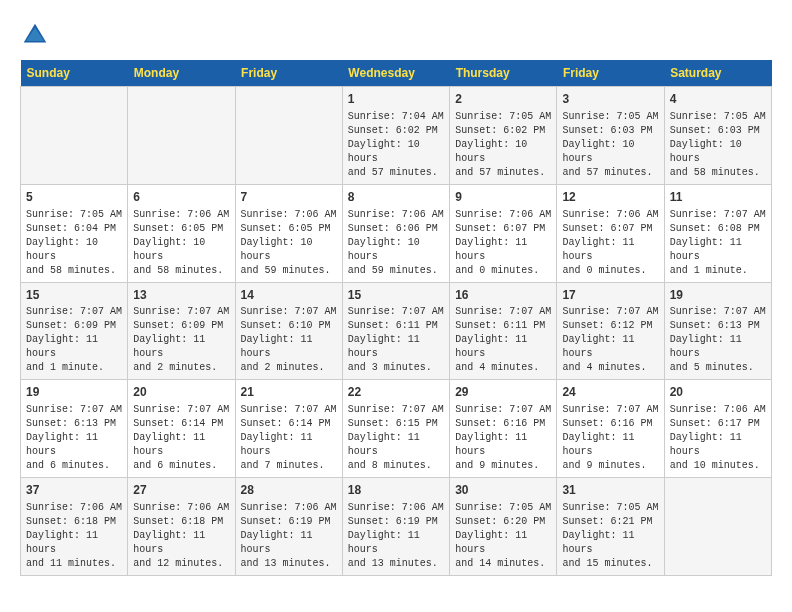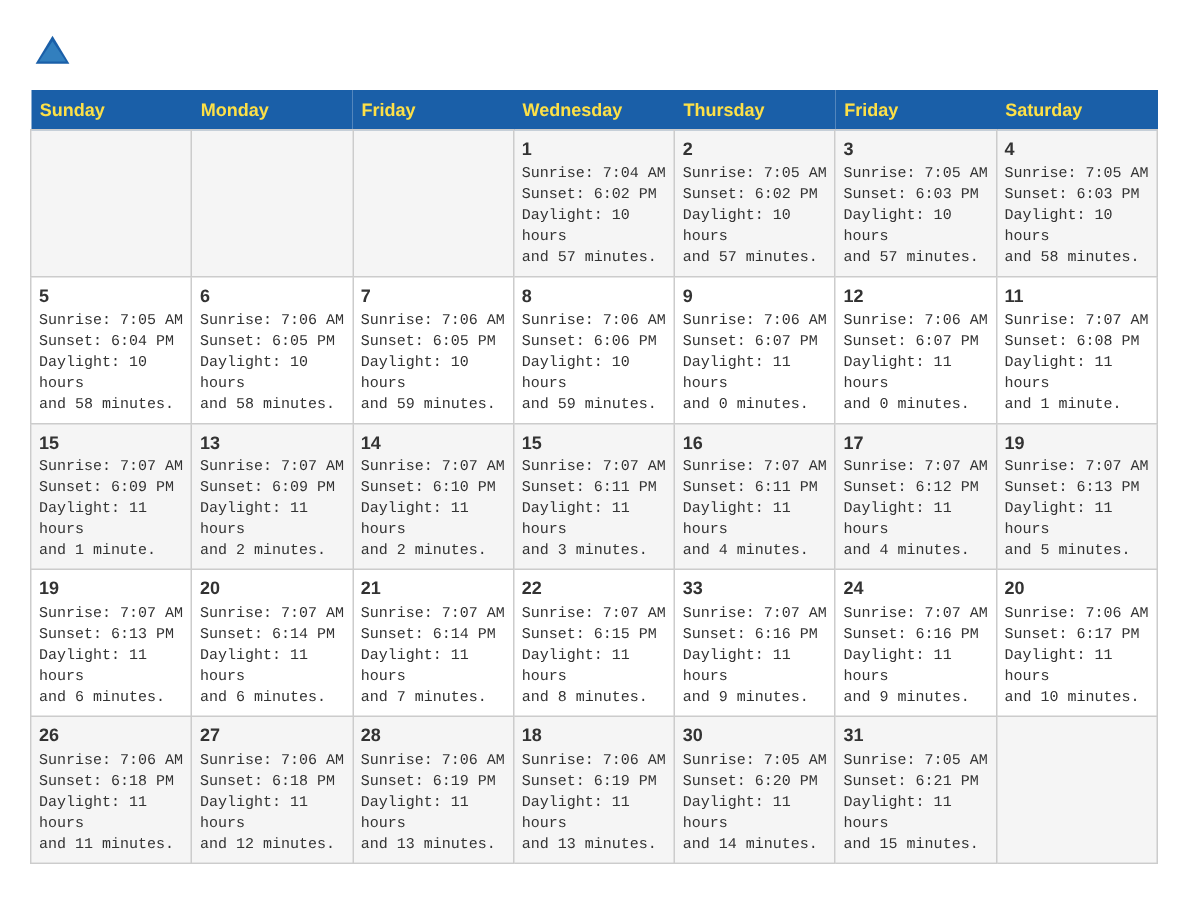--- a/index.html
+++ b/index.html
@@ -287,21 +287,21 @@
 and 7 minutes.</div>
         </td>
         <td>
           <div class="day-number">22</div>
           <div class="day-info" style="white-space: pre-line;">Sunrise: 7:07 AM
 Sunset: 6:15 PM
 Daylight: 11 hours
 and 8 minutes.</div>
         </td>
         <td>
-          <div class="day-number">33</div>
+          <div class="day-number">29</div>
           <div class="day-info" style="white-space: pre-line;">Sunrise: 7:07 AM
 Sunset: 6:16 PM
 Daylight: 11 hours
 and 9 minutes.</div>
         </td>
         <td>
           <div class="day-number">24</div>
           <div class="day-info" style="white-space: pre-line;">Sunrise: 7:07 AM
 Sunset: 6:16 PM
 Daylight: 11 hours
@@ -310,21 +310,21 @@
         <td>
           <div class="day-number">20</div>
           <div class="day-info" style="white-space: pre-line;">Sunrise: 7:06 AM
 Sunset: 6:17 PM
 Daylight: 11 hours
 and 10 minutes.</div>
         </td>
       </tr>
       <tr>
         <td>
-          <div class="day-number">26</div>
+          <div class="day-number">37</div>
           <div class="day-info" style="white-space: pre-line;">Sunrise: 7:06 AM
 Sunset: 6:18 PM
 Daylight: 11 hours
 and 11 minutes.</div>
         </td>
         <td>
           <div class="day-number">27</div>
           <div class="day-info" style="white-space: pre-line;">Sunrise: 7:06 AM
 Sunset: 6:18 PM
 Daylight: 11 hours

